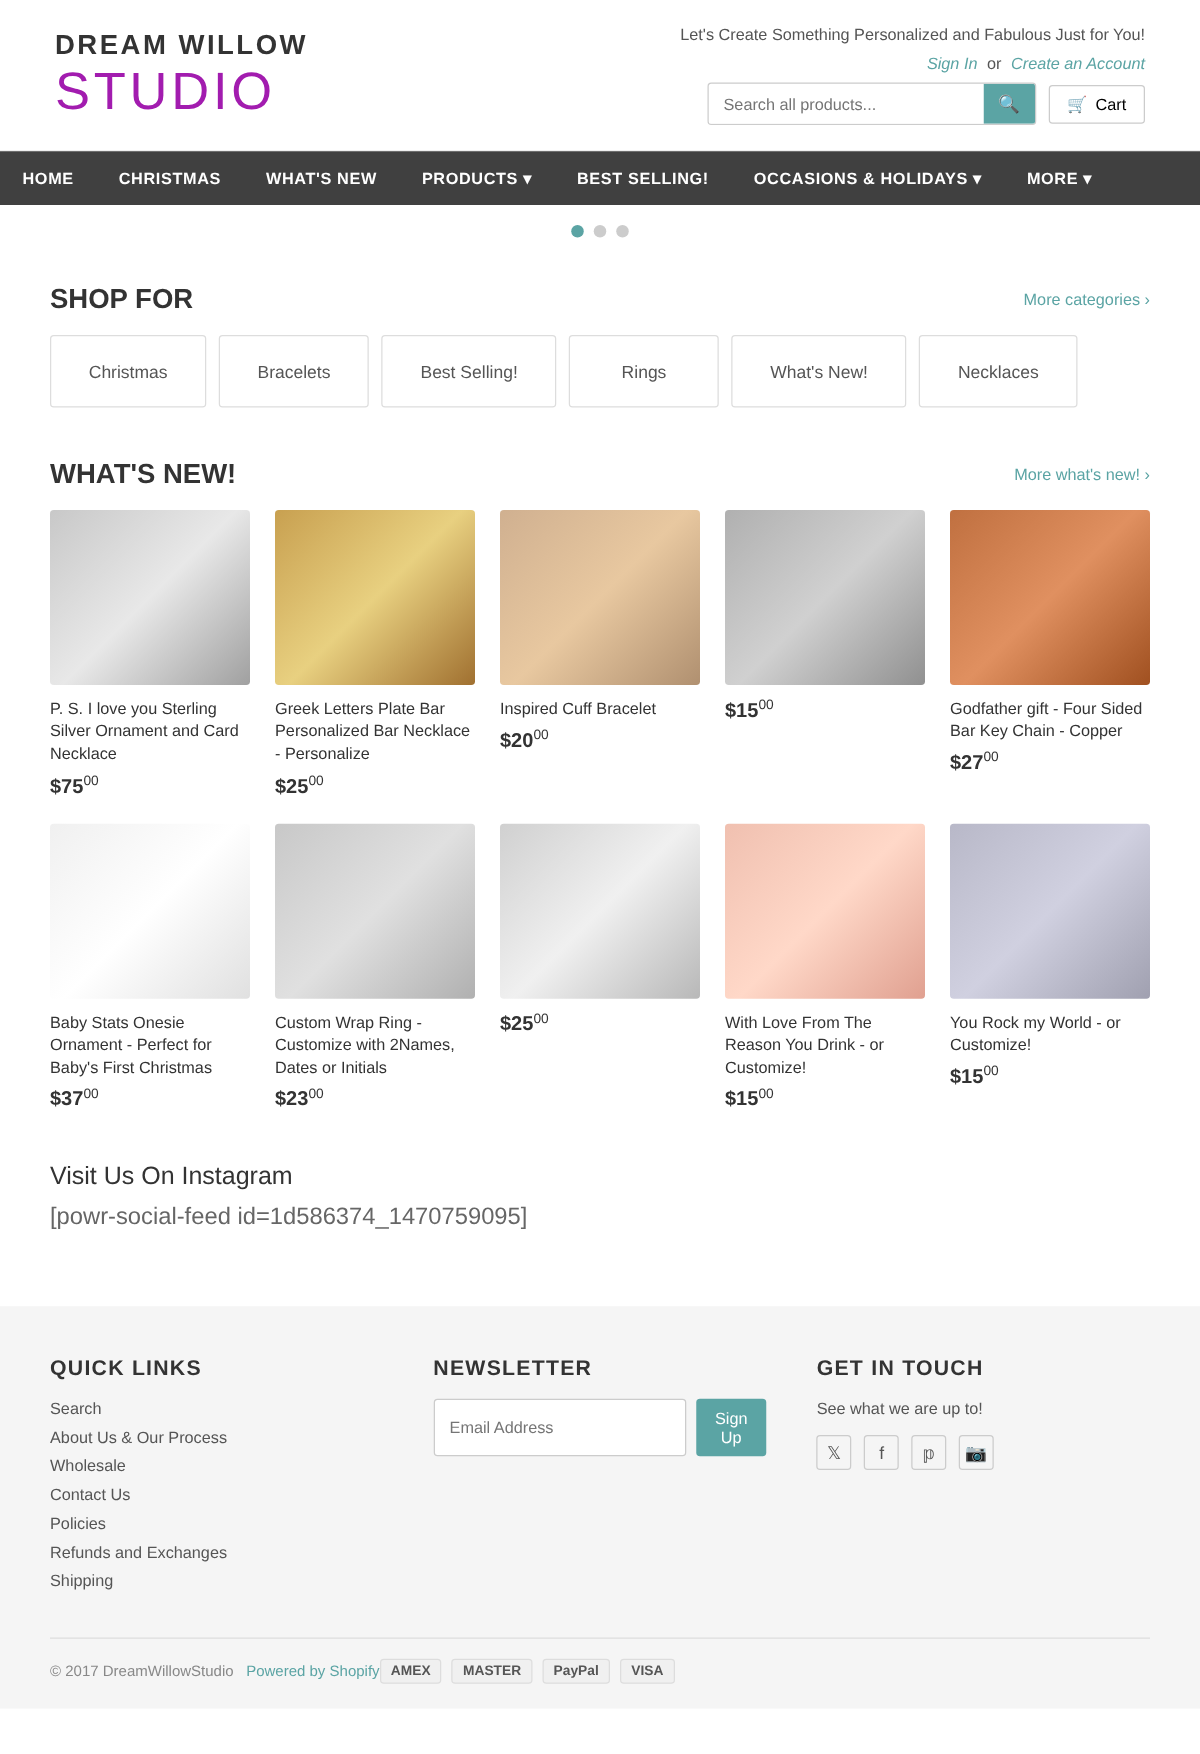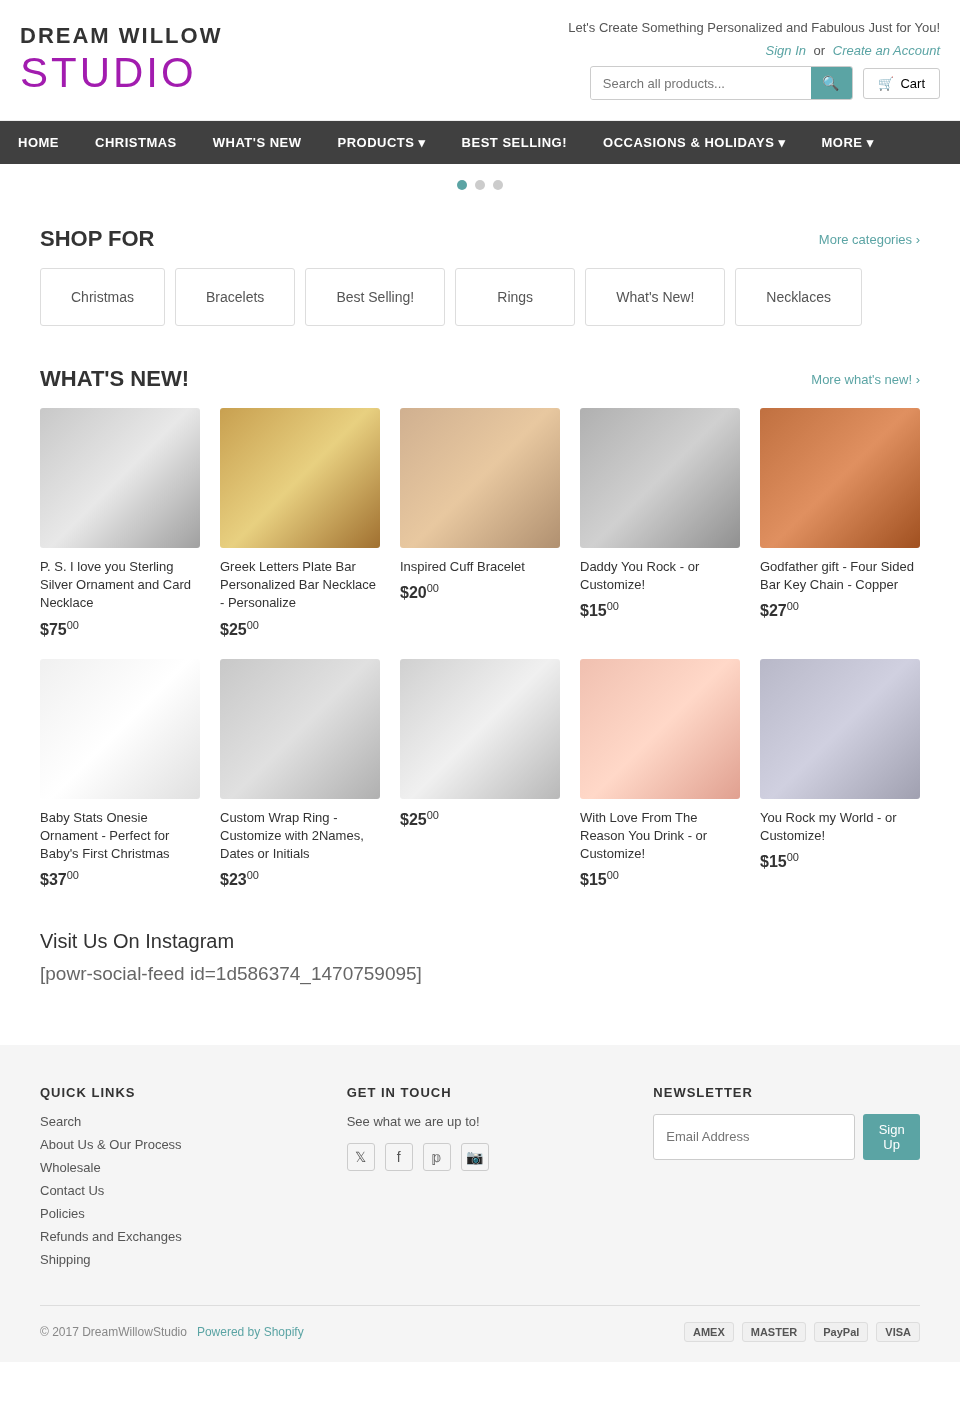--- a/index.html
+++ b/index.html
@@ -1,19 +1,19 @@
 <!DOCTYPE html>
 <html><head>
   <meta charset="utf-8">
   <style>
     * { box-sizing: border-box; margin: 0; padding: 0; }
     body { font-family: Arial, sans-serif; font-size: 14px; color: #333; background: #fff; width: 960px; }
 
     
-    .header { display: flex; align-items: center; justify-content: space-between; padding: 20px 20px; border-bottom: 1px solid #eee; }
+    .header { display: flex; align-items: center; justify-content: space-between; padding: 20px 44px; border-bottom: 1px solid #eee; }
     .logo { display: flex; flex-direction: column; align-items: flex-start; }
     .logo-top { font-size: 22px; font-weight: bold; letter-spacing: 2px; color: #333; }
     .logo-studio { font-size: 42px; font-weight: normal; letter-spacing: 3px; color: #a21caf; }
     .header-right { display: flex; flex-direction: column; align-items: flex-end; gap: 8px; }
     .header-tagline { font-size: 13px; color: #555; }
     .header-links { font-size: 13px; }
     .header-links a { color: #5ba4a4; text-decoration: none; font-style: italic; }
     .header-links span { color: #555; margin: 0 4px; }
     .search-cart { display: flex; align-items: center; gap: 10px; }
     .search-bar { display: flex; align-items: center; border: 1px solid #ccc; border-radius: 3px; overflow: hidden; }
@@ -49,29 +49,29 @@
     .product-price sup { font-size: 11px; font-weight: normal; vertical-align: super; }
 
     
     .instagram-section { padding: 20px 40px; }
     .instagram-title { font-size: 20px; font-weight: normal; margin-bottom: 10px; }
     .instagram-embed { font-size: 19px; color: #666; }
 
     
     footer { background: #f5f5f5; padding: 40px 40px 20px; margin-top: 40px; }
     .footer-top { display: grid; grid-template-columns: 1fr 1fr 1fr; gap: 40px; margin-bottom: 30px; }
-    .footer-col h4 { font-size: 13px; font-weight: bold; letter-spacing: 1px; color: #333; margin-bottom: 14px; }
+    .footer-col h4 { font-size: 17px; font-weight: bold; letter-spacing: 1px; color: #333; margin-bottom: 14px; }
     .footer-col a { display: block; color: #555; text-decoration: none; font-size: 13px; margin-bottom: 8px; }
     .footer-col p { font-size: 13px; color: #555; margin-bottom: 14px; }
     .social-icons { display: flex; gap: 10px; margin-bottom: 14px; }
     .social-icon { width: 28px; height: 28px; border: 1px solid #ccc; border-radius: 3px; display: flex; align-items: center; justify-content: center; font-size: 14px; color: #555; cursor: pointer; }
     .newsletter-form { display: flex; gap: 8px; }
     .newsletter-form input { border: 1px solid #ccc; border-radius: 3px; padding: 8px 12px; font-size: 13px; flex: 1; }
     .newsletter-form button { background: #5ba4a4; color: white; border: none; border-radius: 3px; padding: 8px 14px; font-size: 13px; cursor: pointer; }
-    .footer-bottom { border-top: 1px solid #ddd; padding-top: 16px; display: flex; justify-content: space-between; align-items: center; }
+    .footer-bottom { border-top: 1px solid #ddd; padding-top: 16px; display: flex; justify-content: flex-start; align-items: center; }
     .footer-bottom-left { font-size: 12px; color: #888; }
     .footer-bottom-left a { color: #5ba4a4; text-decoration: none; }
     .payment-icons { display: flex; gap: 8px; align-items: center; }
     .payment-icon { background: #f0f0f0; border: 1px solid #ddd; border-radius: 3px; padding: 3px 8px; font-size: 11px; color: #555; font-weight: bold; }
 
     
     .img-silver { background: linear-gradient(135deg, #c8c8c8, #e8e8e8, #a0a0a0); }
     .img-gold { background: linear-gradient(135deg, #c8a050, #e8d080, #a07030); }
     .img-mixed { background: linear-gradient(135deg, #d0b090, #e8c8a0, #b09070); }
     .img-key { background: linear-gradient(135deg, #b0b0b0, #d0d0d0, #909090); }
@@ -157,21 +157,20 @@
       <div class="product-title">Greek Letters Plate Bar Personalized Bar Necklace - Personalize</div>
       <div class="product-price">$25<sup>00</sup></div>
     </div>
       <div class="product-card">
       <div class="product-image img-mixed"></div>
       <div class="product-title">Inspired Cuff Bracelet</div>
       <div class="product-price">$20<sup>00</sup></div>
     </div>
       <div class="product-card">
       <div class="product-image img-key"></div>
-      <div class="product-title">Daddy You Rock - or Customize!</div>
       <div class="product-price">$15<sup>00</sup></div>
     </div>
       <div class="product-card">
       <div class="product-image img-copper"></div>
       <div class="product-title">Godfather gift - Four Sided Bar Key Chain - Copper</div>
       <div class="product-price">$27<sup>00</sup></div>
     </div>
       <div class="product-card">
       <div class="product-image img-white"></div>
       <div class="product-title">Baby Stats Onesie Ornament - Perfect for Baby's First Christmas</div>
@@ -212,37 +211,37 @@
       <a href="#">Search</a>
       <a href="#">About Us &amp; Our Process</a>
       <a href="#">Wholesale</a>
       <a href="#">Contact Us</a>
       <a href="#">Policies</a>
       <a href="#">Refunds and Exchanges</a>
       <a href="#">Shipping</a>
     </div>
 
     <div class="footer-col">
+      <h4>NEWSLETTER</h4>
+      <div class="newsletter-form">
+        <input type="email" placeholder="Email Address" style="">
+        <button>Sign Up</button>
+      </div>
+    </div>
+
+    <div class="footer-col">
       <h4>GET IN TOUCH</h4>
       <p>See what we are up to!</p>
       <div class="social-icons">
         <div class="social-icon">𝕏</div>
         <div class="social-icon">f</div>
         <div class="social-icon">𝕡</div>
         <div class="social-icon">📷</div>
       </div>
     </div>
-
-    <div class="footer-col">
-      <h4>NEWSLETTER</h4>
-      <div class="newsletter-form">
-        <input type="email" placeholder="Email Address" style="">
-        <button>Sign Up</button>
-      </div>
-    </div>
   </div>
   <div class="footer-bottom">
     <div class="footer-bottom-left">
       <span>© 2017 DreamWillowStudio</span>
       &nbsp;
       <a href="#">Powered by Shopify</a>
     </div>
     <div class="payment-icons">
       <div class="payment-icon">AMEX</div>
       <div class="payment-icon">MASTER</div>

